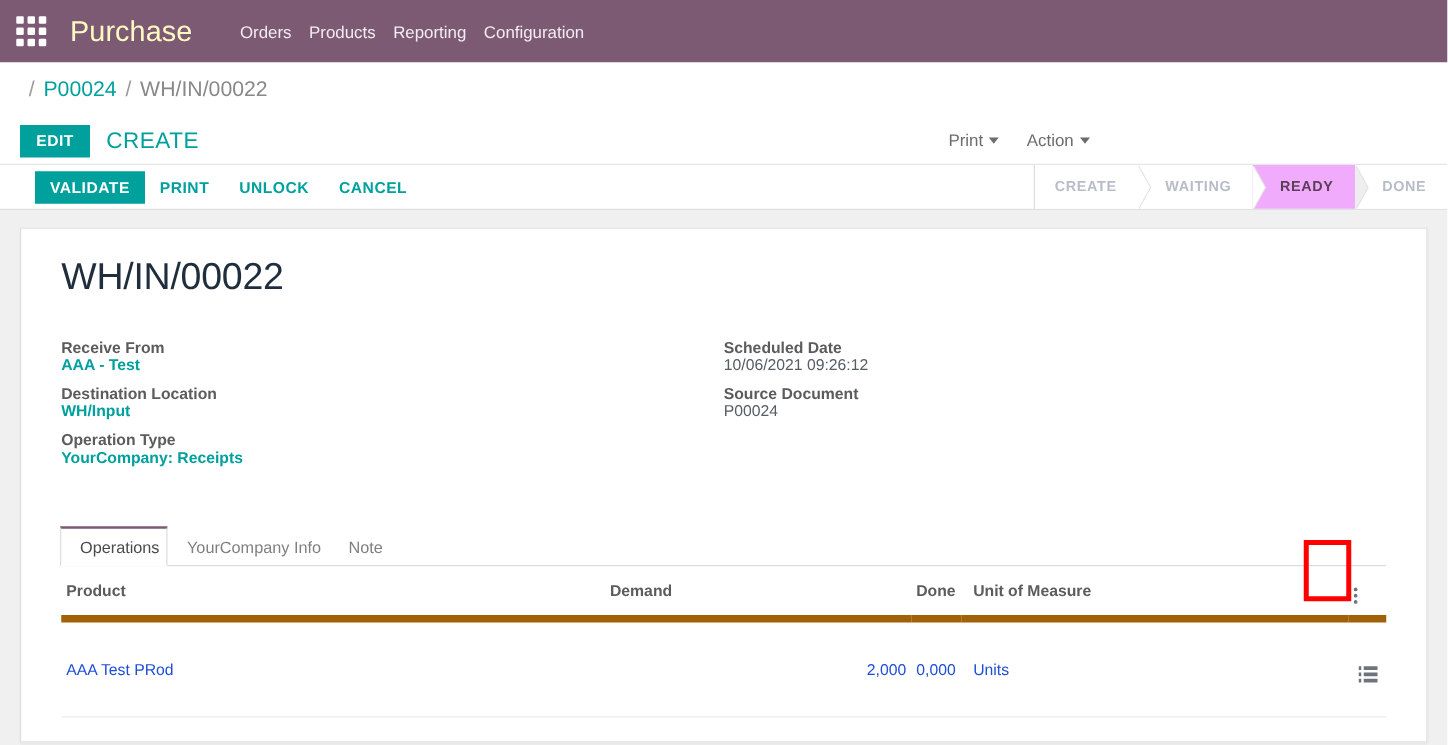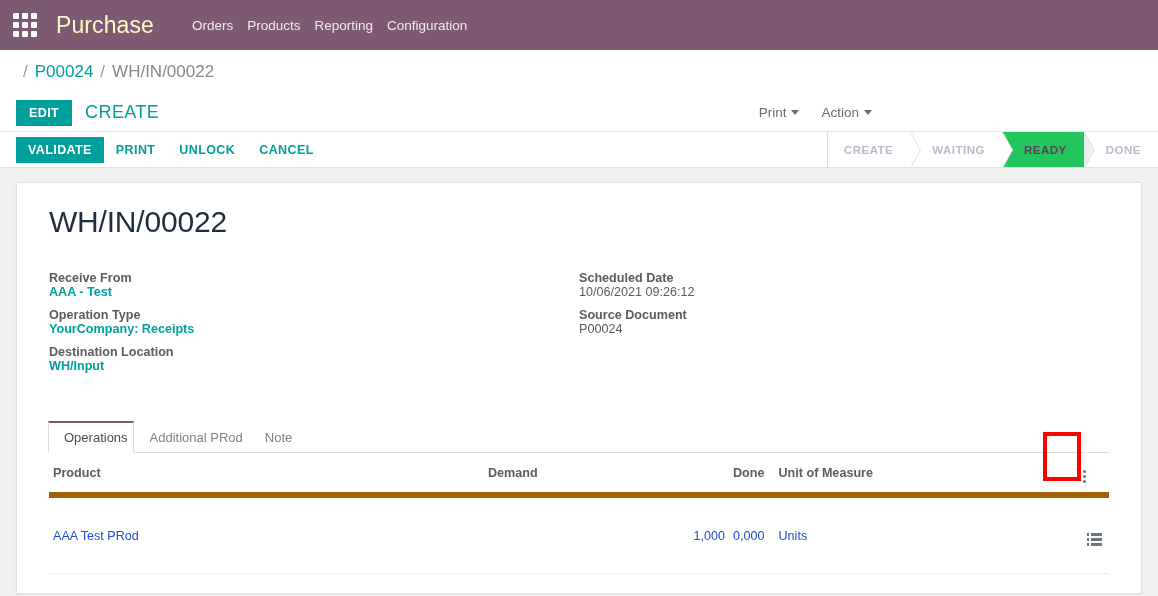--- a/index.html
+++ b/index.html
@@ -139,20 +139,21 @@
   .sb-btn-primary {
     background: #00a09d;
     color: #ffffff;
     border: none;
     font-size: 12.5px;
     font-weight: 700;
     letter-spacing: .4px;
     padding: 6px 12px;
     cursor: pointer;
     font-family: "Liberation Sans", sans-serif;
+    margin-left: 12px;
   }
   .sb-btn {
     background: none; border: none;
     color: #00a09d;
     font-size: 12.5px;
     font-weight: 700;
     letter-spacing: .4px;
     padding: 6px 12px;
     cursor: pointer;
     font-family: "Liberation Sans", sans-serif;
@@ -194,21 +195,21 @@
     position: absolute;
     right: -11px; top: 50%;
     margin-top: -18px;
     width: 0; height: 0;
     border-top: 18px solid transparent;
     border-bottom: 18px solid transparent;
     border-left: 10px solid #e2e2e2;
     z-index: 1;
   }
   .step.active {
-    background: #22c55e;
+    background: #f0abfc;
     color: #5c3f58;
     text-align: center;
   }
   .step.active::after { border-left-color: #eeeeee; }
   .step:last-child::after, .step:last-child::before { display: none; }
 
   
   .sheet-wrap {
     padding: 14px 16px 0 16px;
     background: #f0f0f0;
@@ -412,43 +413,43 @@
 
     <div class="record-title">WH/IN/00022</div>
 
     <div class="form-cols">
       <div class="form-col">
         <div class="frow">
           <div class="flabel">Receive From</div>
           <div class="fval-link">AAA - Test</div>
         </div>
         <div class="frow">
+          <div class="flabel">Destination Location</div>
+          <div class="fval-link">WH/Input</div>
+        </div>
+        <div class="frow">
           <div class="flabel">Operation Type</div>
           <div class="fval-link">YourCompany: Receipts</div>
-        </div>
-        <div class="frow">
-          <div class="flabel">Destination Location</div>
-          <div class="fval-link">WH/Input</div>
         </div>
       </div>
       <div class="form-col">
         <div class="frow">
           <div class="flabel">Scheduled Date</div>
           <div class="fval">10/06/2021 09:26:12</div>
         </div>
         <div class="frow">
           <div class="flabel">Source Document</div>
           <div class="fval">P00024</div>
         </div>
       </div>
     </div>
 
     <div class="tabs">
       <div class="tab active">Operations</div>
-      <div class="tab">Additional PRod</div>
+      <div class="tab">YourCompany Info</div>
       <div class="tab">Note</div>
     </div>
 
     <table class="lines">
       <thead>
         <tr>
           <th style="width:435px">Product</th>
           <th class="num" style="width:245px">Demand</th>
           <th class="num" style="width:8px">Done</th>
           <th style="padding-left:10px">Unit of Measure</th>
@@ -457,21 +458,21 @@
                 <i></i>
                 <i></i>
                 <i></i>
               </span>
           </th>
         </tr>
       </thead>
       <tbody>
         <tr>
           <td>AAA Test PRod</td>
-          <td class="num">1,000</td>
+          <td class="num">2,000</td>
           <td class="num">0,000</td>
           <td style="padding-left:10px">Units</td>
           <td class="opt row-detail-cell">
             <span class="list-icon">
               <span>
                   <i></i>
                   <b></b>
                 </span>
               <span>
                   <i></i>

